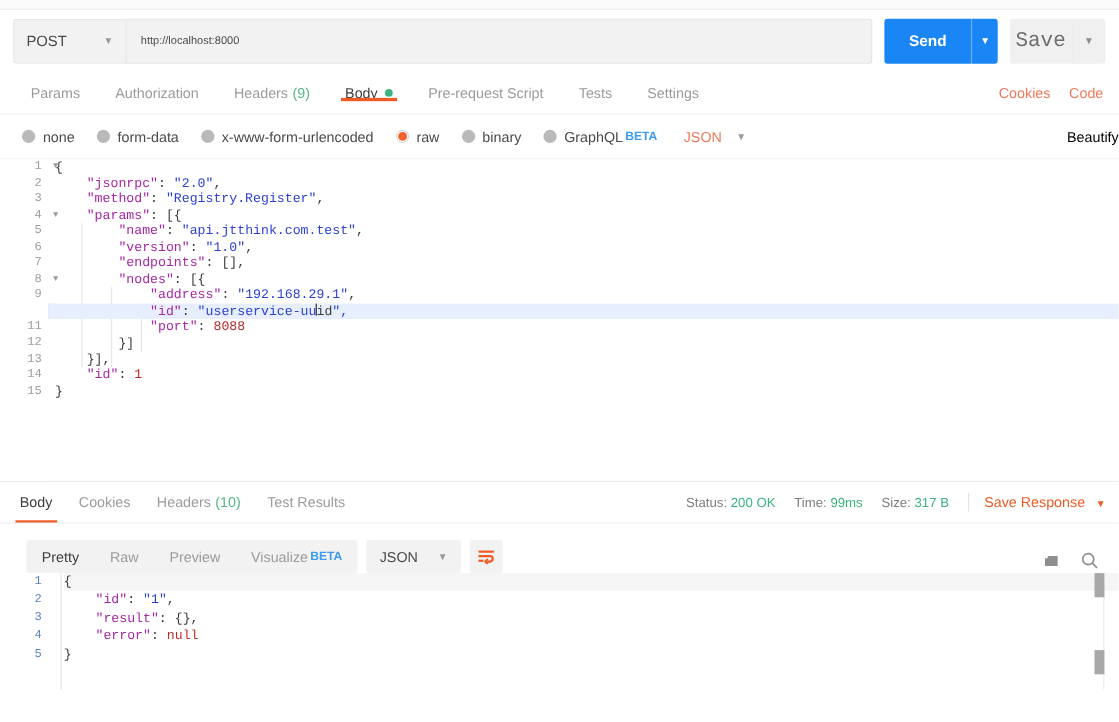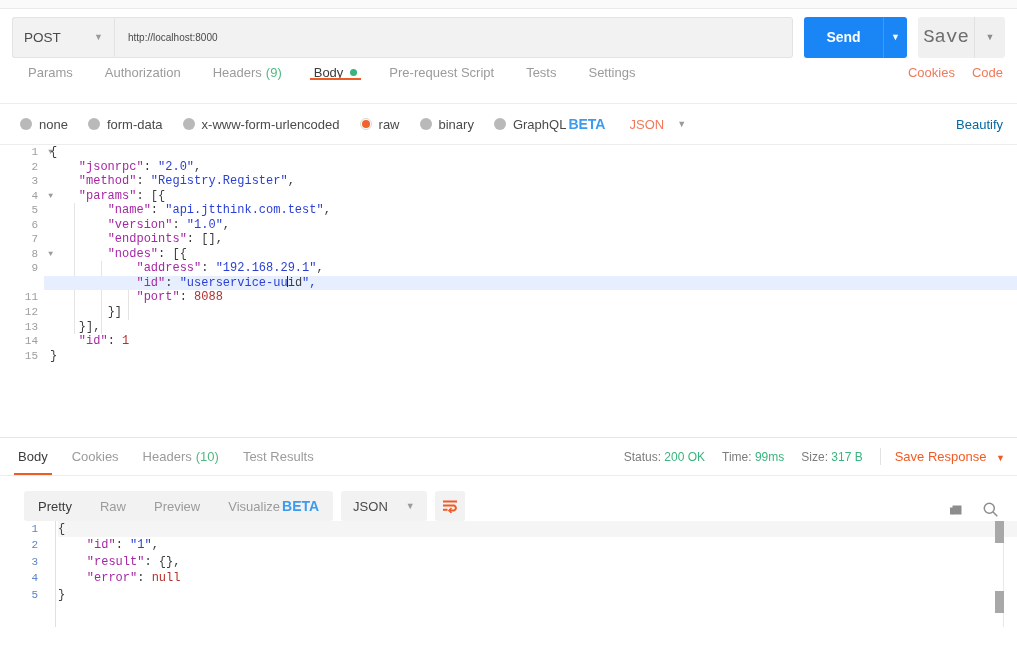--- a/index.html
+++ b/index.html
@@ -47,21 +47,21 @@
     display:flex;align-items:center;justify-content:center;border-radius:3px 0 0 3px;font-family:Liberation Mono, monospace;
   }
   .save-caret{
     width:30px;height:41px;background:#f0f0f0;color:#8c8c8c;
     display:flex;align-items:center;justify-content:center;font-size:9px;
     border-radius:0 3px 3px 0;border-left:1px solid #e1e1e1;
   }
 
   
   .reqtabs{
-    height:38px;display:flex;align-items:flex-start;
+    height:38px;display:flex;align-items:center;
     border-bottom:1px solid #ededed;position:relative;padding-left:12px;
   }
   .rtab{
     display:flex;align-items:center;padding:0 16px;font-size:13px;color:#9b9b9b;
     position:relative;cursor:default;
   }
   .rtab.active{color:#3c3c3c;}
   .rtab.active:after{
     content:"";position:absolute;left:12px;right:12px;bottom:0;height:2.5px;background:#ef5b25;
   }
@@ -75,24 +75,24 @@
     height:40px;display:flex;align-items:center;padding-left:20px;
     border-bottom:1px solid #ededed;
   }
   .radio{display:flex;align-items:center;margin-right:20px;font-size:13px;color:#4a4a4a;}
   .rcircle{
     width:12px;height:12px;border-radius:50%;background:#b9b9b9;margin-right:7px;
     display:flex;align-items:center;justify-content:center;
   }
   .radio.on .rcircle{background:#fff;border:1px solid #d8d8d8;box-sizing:border-box;}
   .radio.on .rcircle:after{content:"";width:8px;height:8px;border-radius:50%;background:#f0612b;}
-  .beta{color:#3b9bf0;font-size:14px;font-weight:bold;vertical-align:super;margin-left:2px;}
+  .beta{color:#3b9bf0;font-size:11px;font-weight:bold;vertical-align:super;margin-left:2px;}
   .jsonsel{display:flex;align-items:center;color:#f0795b;font-size:13px;margin-left:4px;}
   .jsonsel .caret{color:#9b9b9b;font-size:9px;margin-left:13px;}
-  .beautify{margin-left:auto;padding-right:14px;color:#0369a1;font-size:13px;}
+  .beautify{margin-left:auto;color:#000000;font-size:13px;}
 
   
   .editor{
     position:relative;height:292px;background:#fff;overflow:hidden;
     font-family:"Liberation Mono", monospace;font-size:12px;
   }
   .gutter{
     position:absolute;left:0;top:0;width:44px;height:100%;background:#fff;
   }
   .gline{

